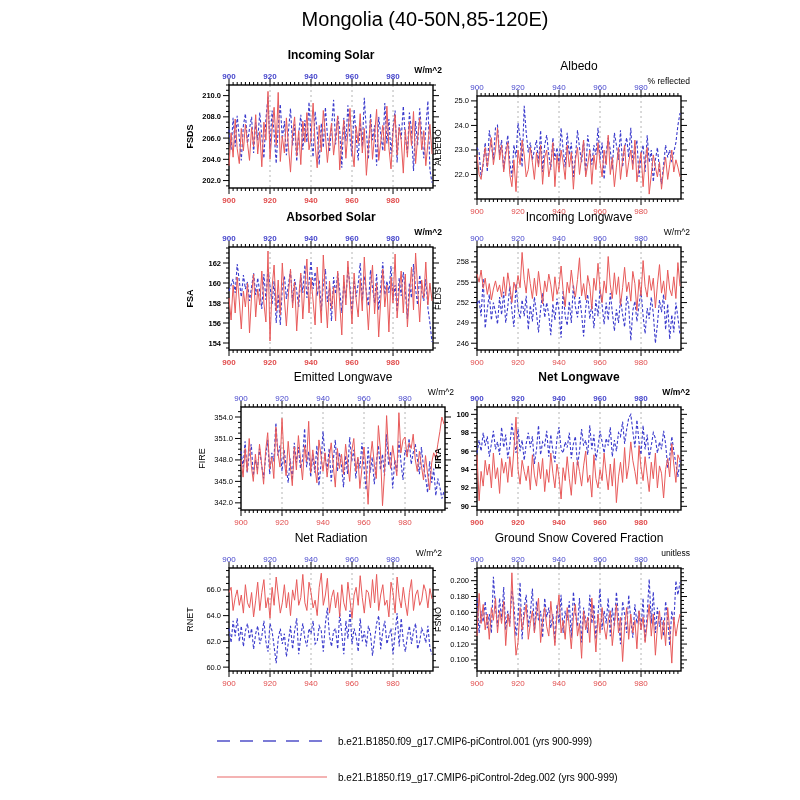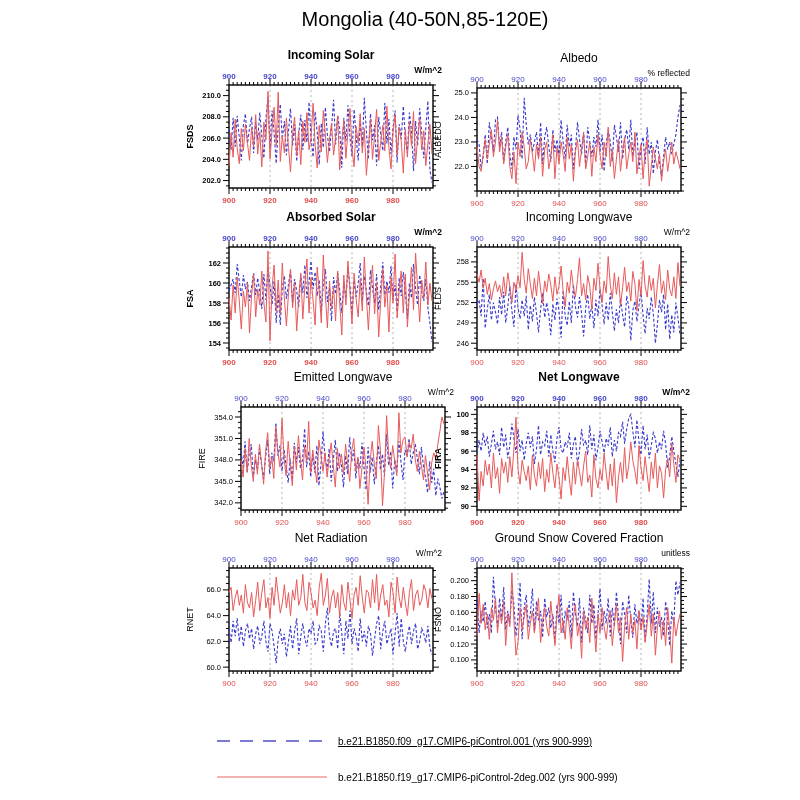--- a/index.html
+++ b/index.html
@@ -178,21 +178,21 @@
           <text x="171.0150753768844" y="160" text-anchor="middle" font-size="8" fill="#e14b4b">960</text>
           <text x="212.02010050251258" y="36" text-anchor="middle" font-size="8" fill="#4646cc">980</text>
           <text x="212.02010050251258" y="160" text-anchor="middle" font-size="8" fill="#e14b4b">980</text>
           <text x="40" y="140.06701030927846" text-anchor="end" font-size="7.5" fill="#000">202.0</text>
           <text x="40" y="118.82989690721658" text-anchor="end" font-size="7.5" fill="#000">204.0</text>
           <text x="40" y="97.5927835051547" text-anchor="end" font-size="7.5" fill="#000">206.0</text>
           <text x="40" y="76.35567010309282" text-anchor="end" font-size="7.5" fill="#000">208.0</text>
           <text x="40" y="55.11855670103094" text-anchor="end" font-size="7.5" fill="#000">210.0</text>
           <text x="12" y="93.5" text-anchor="middle" font-size="9" fill="#000" transform="rotate(-90 12 93.5)">FSDS</text>
         </svg></div>
-      <div class="chart" style="left: 396px; top: 46px;"><svg width="310" height="168">
+      <div class="chart" style="left: 396px; top: 54px;"><svg width="310" height="168">
           <line x1="89.00502512562815" y1="42" x2="89.00502512562815" y2="145" stroke="#b4b4b4" stroke-width="1" stroke-dasharray="2,3"></line>
           <line x1="130.0100502512563" y1="42" x2="130.0100502512563" y2="145" stroke="#b4b4b4" stroke-width="1" stroke-dasharray="2,3"></line>
           <line x1="171.0150753768844" y1="42" x2="171.0150753768844" y2="145" stroke="#b4b4b4" stroke-width="1" stroke-dasharray="2,3"></line>
           <line x1="212.02010050251258" y1="42" x2="212.02010050251258" y2="145" stroke="#b4b4b4" stroke-width="1" stroke-dasharray="2,3"></line>
           <line x1="48" y1="42" x2="48" y2="36" stroke="#000000" stroke-width="1"></line>
           <line x1="48" y1="145" x2="48" y2="151" stroke="#000000" stroke-width="1"></line>
           <line x1="52.10050251256281" y1="42" x2="52.10050251256281" y2="39" stroke="#000000" stroke-width="1"></line>
           <line x1="52.10050251256281" y1="145" x2="52.10050251256281" y2="148" stroke="#000000" stroke-width="1"></line>
           <line x1="56.201005025125625" y1="42" x2="56.201005025125625" y2="39" stroke="#000000" stroke-width="1"></line>
           <line x1="56.201005025125625" y1="145" x2="56.201005025125625" y2="148" stroke="#000000" stroke-width="1"></line>
@@ -1351,21 +1351,21 @@
           <text x="40" y="136.4076923076923" text-anchor="end" font-size="7.5" fill="#000">0.100</text>
           <text x="40" y="120.56153846153846" text-anchor="end" font-size="7.5" fill="#000">0.120</text>
           <text x="40" y="104.71538461538461" text-anchor="end" font-size="7.5" fill="#000">0.140</text>
           <text x="40" y="88.86923076923077" text-anchor="end" font-size="7.5" fill="#000">0.160</text>
           <text x="40" y="73.02307692307693" text-anchor="end" font-size="7.5" fill="#000">0.180</text>
           <text x="40" y="57.17692307692306" text-anchor="end" font-size="7.5" fill="#000">0.200</text>
           <text x="12" y="93.5" text-anchor="middle" font-size="9" fill="#000" transform="rotate(-90 12 93.5)">FSNO</text>
         </svg></div>
     </div>
 
-  <div class="legend-row" style="top:733px;text-decoration:underline;">
+  <div class="legend-row" style="top:733px;">
     <svg width="112" height="8">
       <line x1="1" y1="4" x2="111" y2="4" stroke="#7b7bd6" stroke-width="2" stroke-dasharray="13,10"></line>
     </svg>
     <span class="legend-label">b.e21.B1850.f09_g17.CMIP6-piControl.001 (yrs 900-999)</span>
   </div>
   <div class="legend-row" style="top:769px;text-align:right;">
     <svg width="112" height="8">
       <line x1="1" y1="4" x2="111" y2="4" stroke="#f09a9a" stroke-width="1.5"></line>
     </svg>
     <span class="legend-label">b.e21.B1850.f19_g17.CMIP6-piControl-2deg.002 (yrs 900-999)</span>

